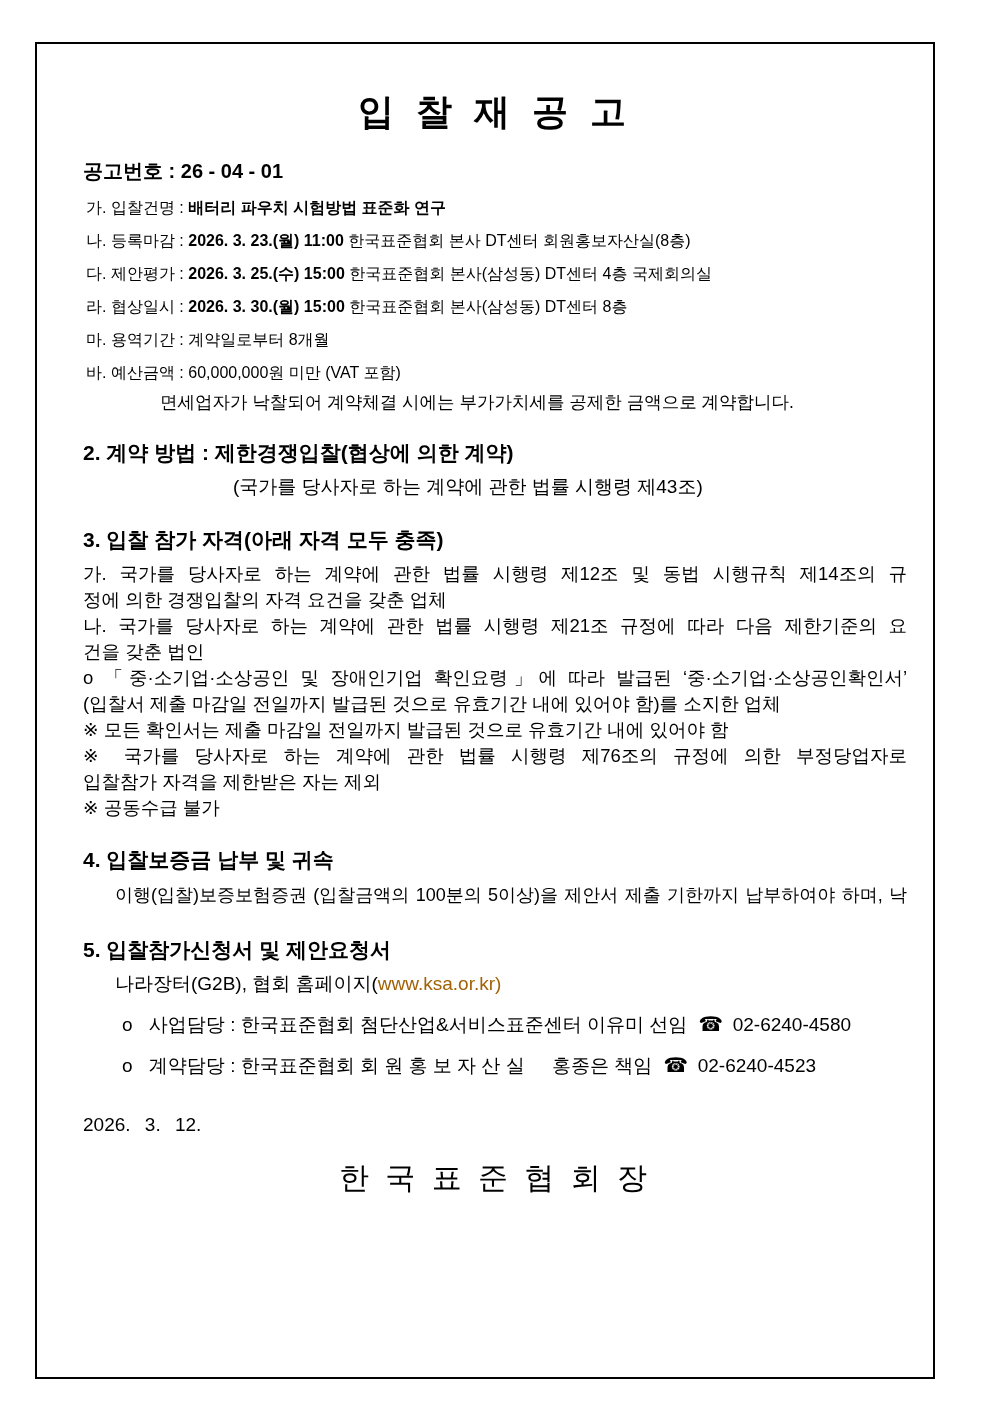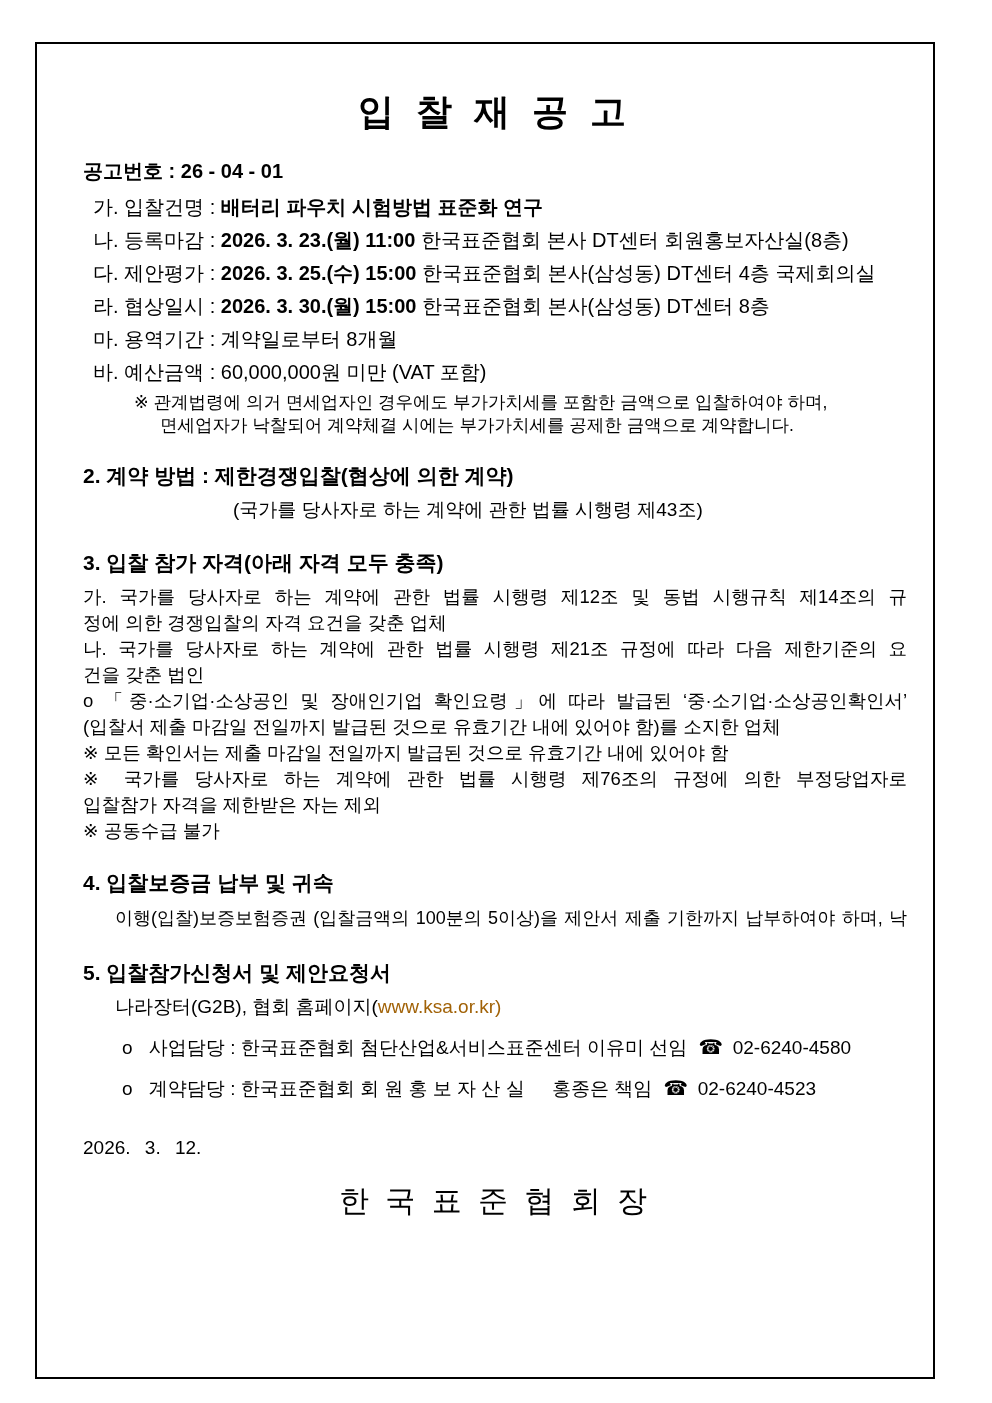--- a/index.html
+++ b/index.html
@@ -15,21 +15,21 @@
   }
   .doc-title {
     margin:46px 0 0 0; text-align:center;
     font-size:36px; font-weight:700; letter-spacing:6px; line-height:43px;
   }
   .notice-no { margin:26px 0 0 0; font-size:20px; font-weight:700; line-height:24px; }
   .sec-heading { margin:0; font-size:21px; font-weight:700; line-height:26px; }
   .mt32 { margin-top:32px; } .mt28 { margin-top:28px; } .mt26 { margin-top:26px; }
 
   
-  .s1-rows { margin:8px 0 0 10px; font-size:20px; line-height:33px; }
+  .s1-rows { margin:8px 0 0 3px; font-size:16px; line-height:33px; }
   .s1-bold { font-weight:700; }
   .s1-note { margin:2px 0 0 51px; font-size:17.5px; line-height:23px; }
   .s1-note-l2 { margin-left:26px; }
 
   
   .s2-sub { margin:8px 0 0 150px; font-size:19px; line-height:25px; }
 
   
   .s3-body { margin-top:8px; font-size:18.5px; line-height:26px; }
   .s3-body p { margin:0; }
@@ -95,21 +95,20 @@
       <span class="s1-bold"></span>
       <span>계약일로부터 8개월</span>
     </div>
     <div>
       <span>바. 예산금액 :</span>
       <span class="s1-bold"></span>
       <span>60,000,000원 미만 (VAT 포함)</span>
     </div>
   </div>
   <div class="s1-note">
-    <div>※ 관계법령에 의거 면세업자인 경우에도 부가가치세를 포함한 금액으로 입찰하여야 하며,</div>
     <div class="s1-note-l2">면세업자가 낙찰되어 계약체결 시에는 부가가치세를 공제한 금액으로 계약합니다.</div>
   </div>
 
   <h2 class="sec-heading mt26">2. 계약 방법 : 제한경쟁입찰(협상에 의한 계약)</h2>
   <p class="s2-sub">(국가를 당사자로 하는 계약에 관한 법률 시행령 제43조)</p>
 
   <h2 class="sec-heading mt28">3. 입찰 참가 자격(아래 자격 모두 충족)</h2>
   <div class="s3-body">
     <p class="ga-l1 jfull">가. 국가를 당사자로 하는 계약에 관한 법률 시행령 제12조 및 동법 시행규칙 제14조의 규</p>
     <p class="ga-l2">정에 의한 경쟁입찰의 자격 요건을 갖춘 업체</p>

